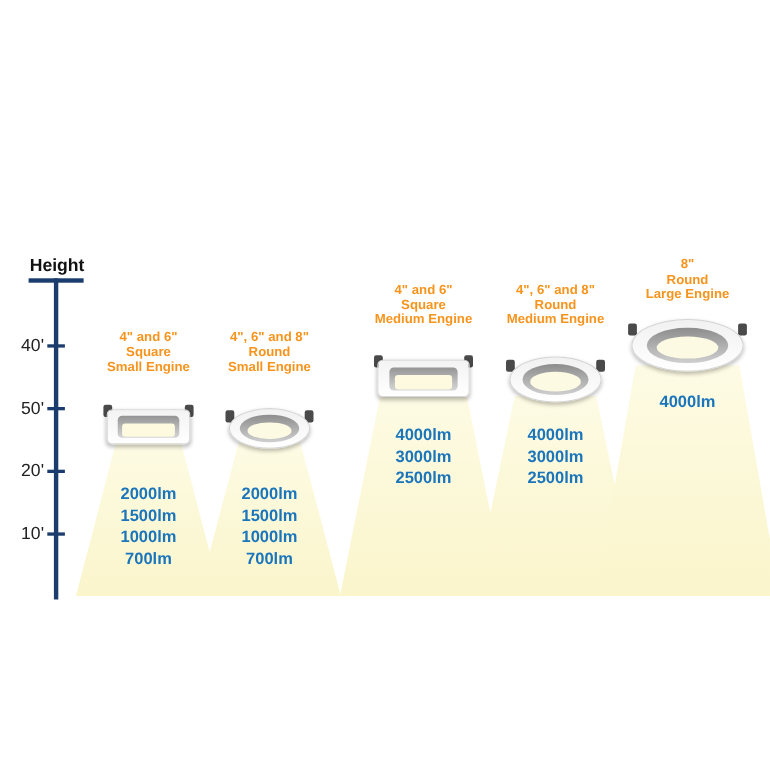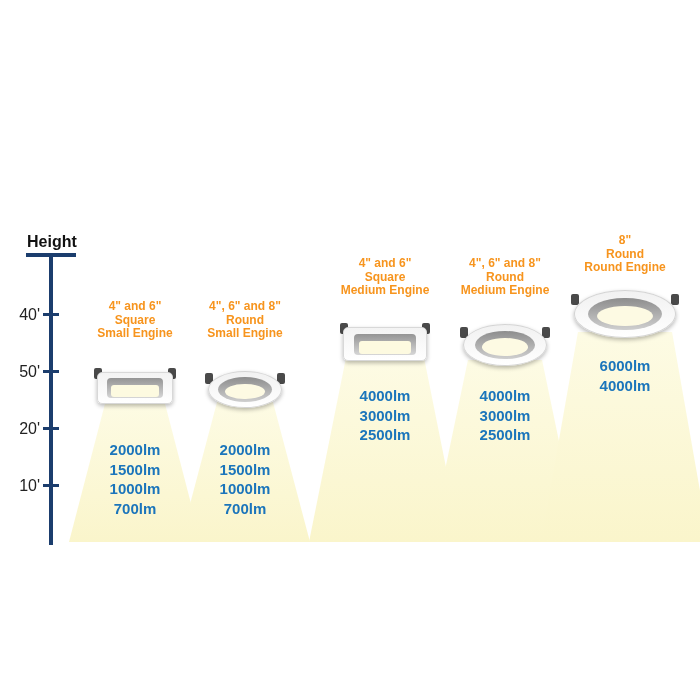--- a/index.html
+++ b/index.html
@@ -144,27 +144,26 @@
   <div class="abs lumens" style="left:445px;top:344px;">
     <div>4000lm</div>
     <div>3000lm</div>
     <div>2500lm</div>
   </div>
 
   <div class="abs beam" style="left:541px;top:290px;width:168px;height:210px;clip-path:polygon(22% 0,78% 0,100% 100%,0 100%);"></div>
   <div class="abs flabel" style="left:550px;top:192px;">
     <div>8"</div>
     <div>Round</div>
-    <div>Round Engine</div>
+    <div>Large Engine</div>
   </div>
   <div class="fixture round" style="left:574px;top:248px;width:102px;height:48px;">
     <span class="clipnub l" style="top:4px;"></span>
     <span class="clipnub r" style="top:4px;"></span>
     <span class="trim"></span>
     <span class="opening"></span>
     <span class="glow"></span>
   </div>
   <div class="abs lumens" style="left:565px;top:314px;">
-    <div>6000lm</div>
     <div>4000lm</div>
   </div>
 
 </div>
 
 </body></html>

